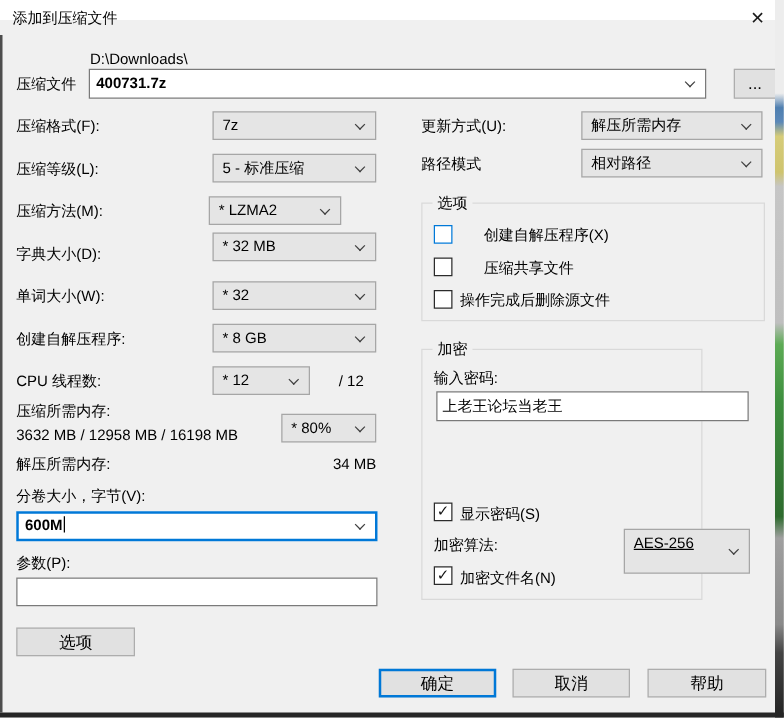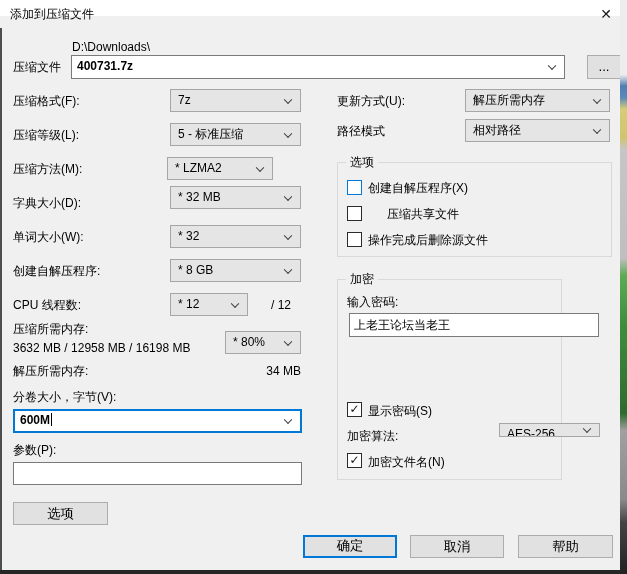--- a/index.html
+++ b/index.html
@@ -142,45 +142,45 @@
 <span class="label" style="left:337px; top:124px;">路径模式</span>
 <div class="combo" style="left:465px; top:119px; width:145px; height:23px;">
   <span>相对路径</span>
   <span class="chev"></span>
 </div>
 
 <div class="group" style="left:337px; top:162px; width:275px; height:95px;">
   <span class="group-title">选项</span>
 </div>
 <span class="checkbox hovered" style="left:347px; top:180px;"><span></span></span>
-<span class="label" style="left:368px; top:181px;">创建自解压程序(X)</span>
+<span class="label" style="left:387px; top:181px;">创建自解压程序(X)</span>
 <span class="checkbox" style="left:347px; top:206px;"><span></span></span>
 <span class="label" style="left:387px; top:207px;">压缩共享文件</span>
 <span class="checkbox" style="left:347px; top:232px;"><span></span></span>
 <span class="label" style="left:368px; top:233px;">操作完成后删除源文件</span>
 
 <div class="group" style="left:337px; top:279px; width:225px; height:201px;">
   <span class="group-title">加密</span>
 </div>
 <span class="label" style="left:347px; top:295px;">输入密码:</span>
 <div class="textfield" style="left:349px; top:313px; width:250px; height:24px; line-height:22px;">
   <span>上老王论坛当老王</span>
 </div>
 
 <span class="checkbox" style="left:347px; top:402px;"><span>✓</span></span>
 <span class="label" style="left:368px; top:404px;">显示密码(S)</span>
 
 <span class="label" style="left:347px; top:429px;">加密算法:</span>
-<div class="combo" style="left:499px; top:423px; width:101px; height:14px;text-decoration:underline;">
+<div class="combo" style="left:499px; top:423px; width:101px; height:36px;text-decoration:underline;">
   <span>AES-256</span>
   <span class="chev"></span>
 </div>
 
 <span class="checkbox" style="left:347px; top:453px;"><span>✓</span></span>
 <span class="label" style="left:368px; top:455px;">加密文件名(N)</span>
 
-<button class="btn primary" style="left:303px; top:535px; width:94px; height:23px;font-family:Liberation Mono, monospace;">确定</button>
+<button class="btn primary" style="left:303px; top:535px; width:94px; height:23px;">确定</button>
 <button class="btn" style="left:410px; top:535px; width:94px; height:23px;">取消</button>
 <button class="btn" style="left:518px; top:535px; width:95px; height:23px;">帮助</button>
 
 <div class="abs leftborder"></div>
 <div class="abs bottomstrip"></div>
 <div class="abs sliver"></div>
 
 </body></html>

